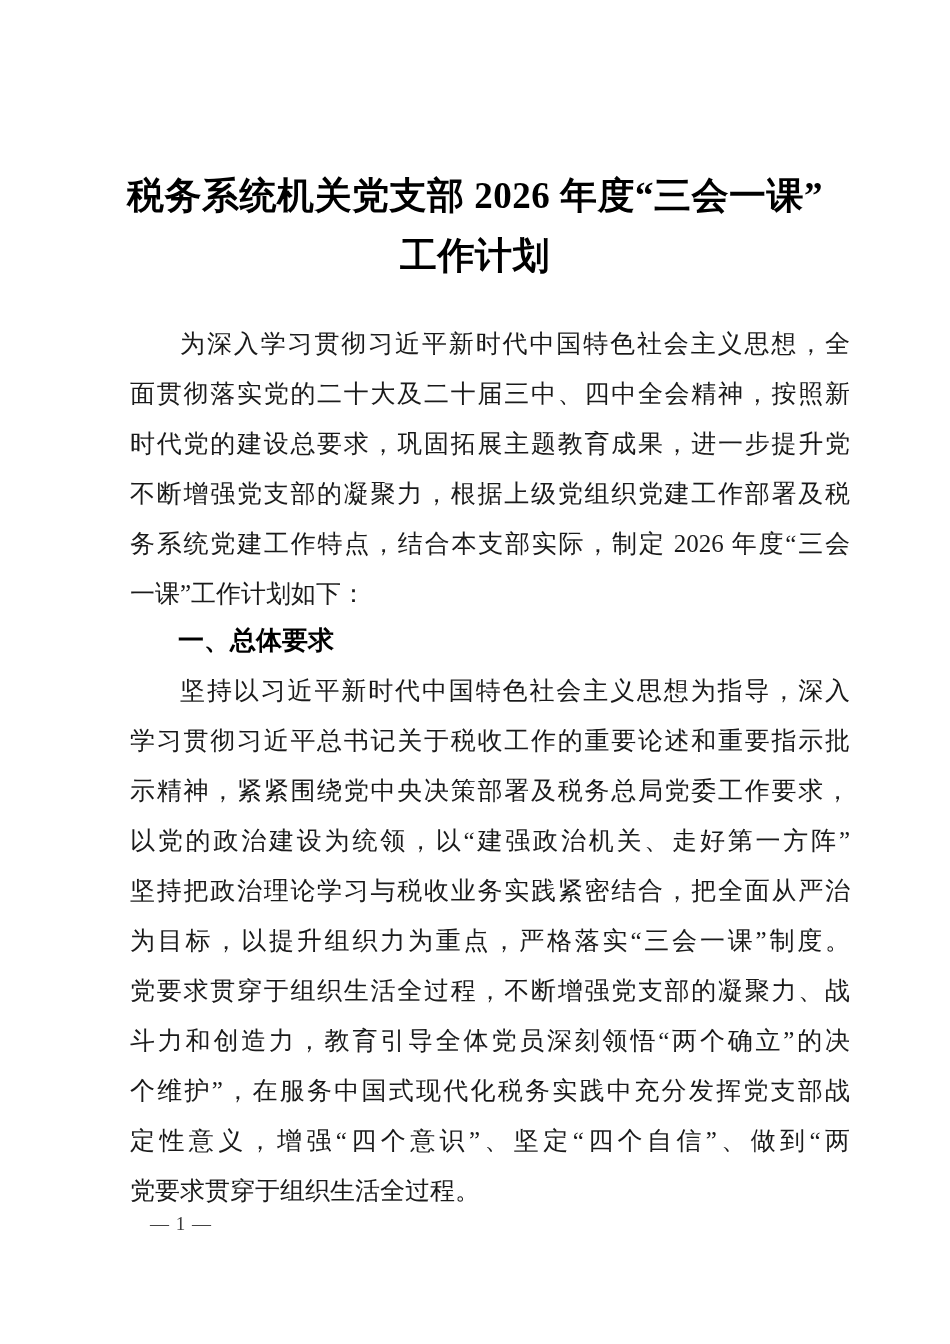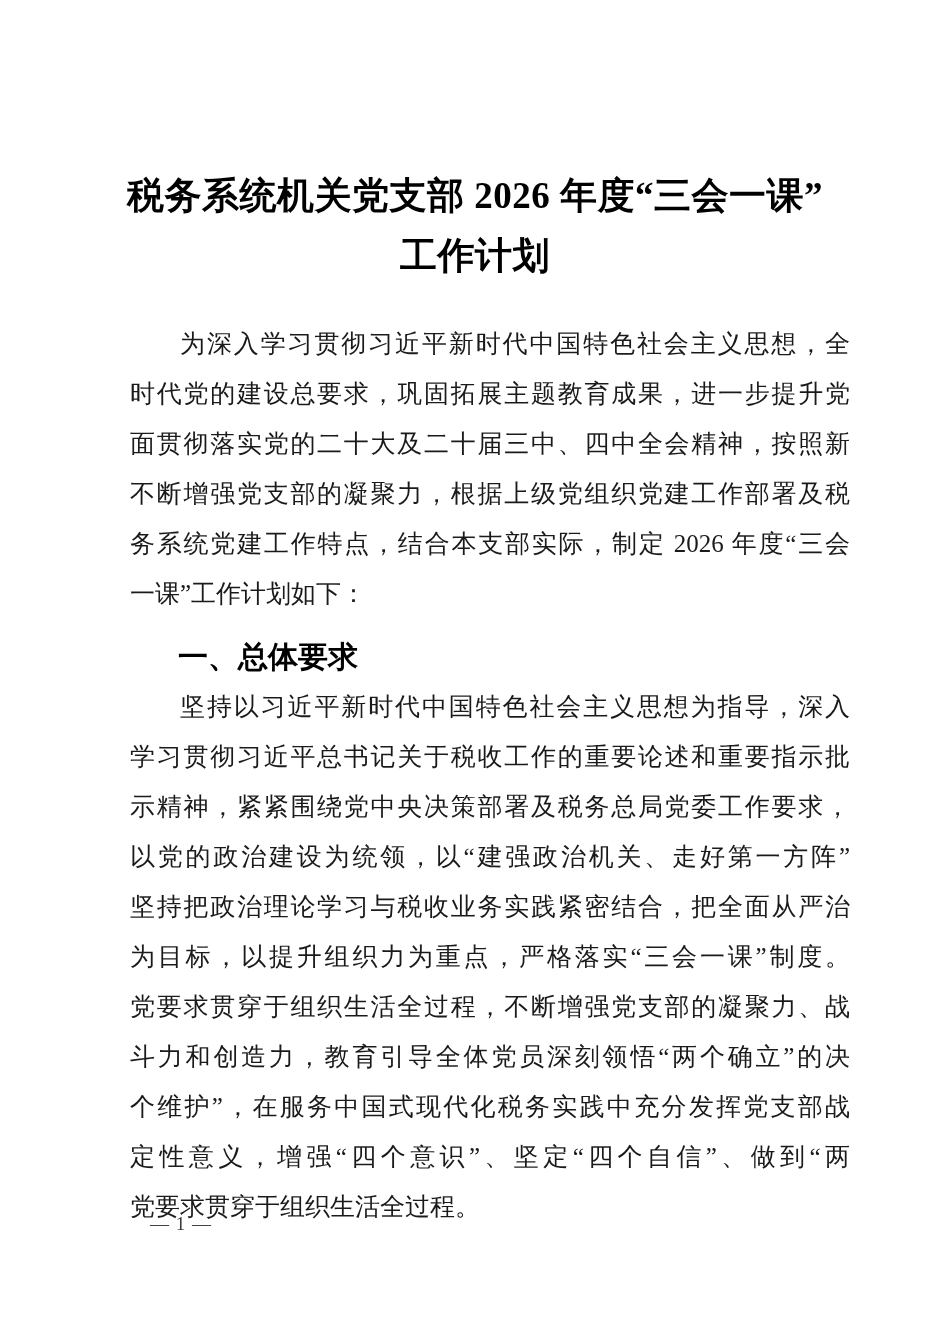--- a/index.html
+++ b/index.html
@@ -50,24 +50,24 @@
   }
   .line.indent {
     text-indent: 50px;
   }
   .line.last {
     text-align-last: left;
   }
   .heading {
     height: 43px;
     line-height: 43px;
-    margin-top: 20px;
+    margin-top: 4px;
     padding-left: 48px;
     font-family: "Liberation Sans", sans-serif;
-    font-size: 30px;
+    font-size: 26px;
     font-weight: bold;
     color: #000000;
     text-align: left;
   }
   .page-footer {
     position: absolute;
     left: 150px;
     top: 1213px;
     font-family: "Liberation Serif", serif;
     font-size: 19px;
@@ -80,22 +80,22 @@
 
 <div class="page">
 
   <h1 class="doc-title">
     <div>税务系统机关党支部 2026 年度“三会一课”</div>
     <div>工作计划</div>
   </h1>
 
   <div class="doc-body" id="doc-body">
       <div class="line indent">为深入学习贯彻习近平新时代中国特色社会主义思想，全</div>
+      <div class="line">面贯彻落实党的二十大及二十届三中、四中全会精神，按照新</div>
       <div class="line">时代党的建设总要求，巩固拓展主题教育成果，进一步提升党</div>
-      <div class="line">面贯彻落实党的二十大及二十届三中、四中全会精神，按照新</div>
       <div class="line">不断增强党支部的凝聚力，根据上级党组织党建工作部署及税</div>
       <div class="line">务系统党建工作特点，结合本支部实际，制定 2026 年度“三会</div>
       <div class="line last">一课”工作计划如下：</div>
       <div class="heading">一、总体要求</div>
       <div class="line indent">坚持以习近平新时代中国特色社会主义思想为指导，深入</div>
       <div class="line">学习贯彻习近平总书记关于税收工作的重要论述和重要指示批</div>
       <div class="line">示精神，紧紧围绕党中央决策部署及税务总局党委工作要求，</div>
       <div class="line">以党的政治建设为统领，以“建强政治机关、走好第一方阵”</div>
       <div class="line">坚持把政治理论学习与税收业务实践紧密结合，把全面从严治</div>
       <div class="line">为目标，以提升组织力为重点，严格落实“三会一课”制度。</div>

